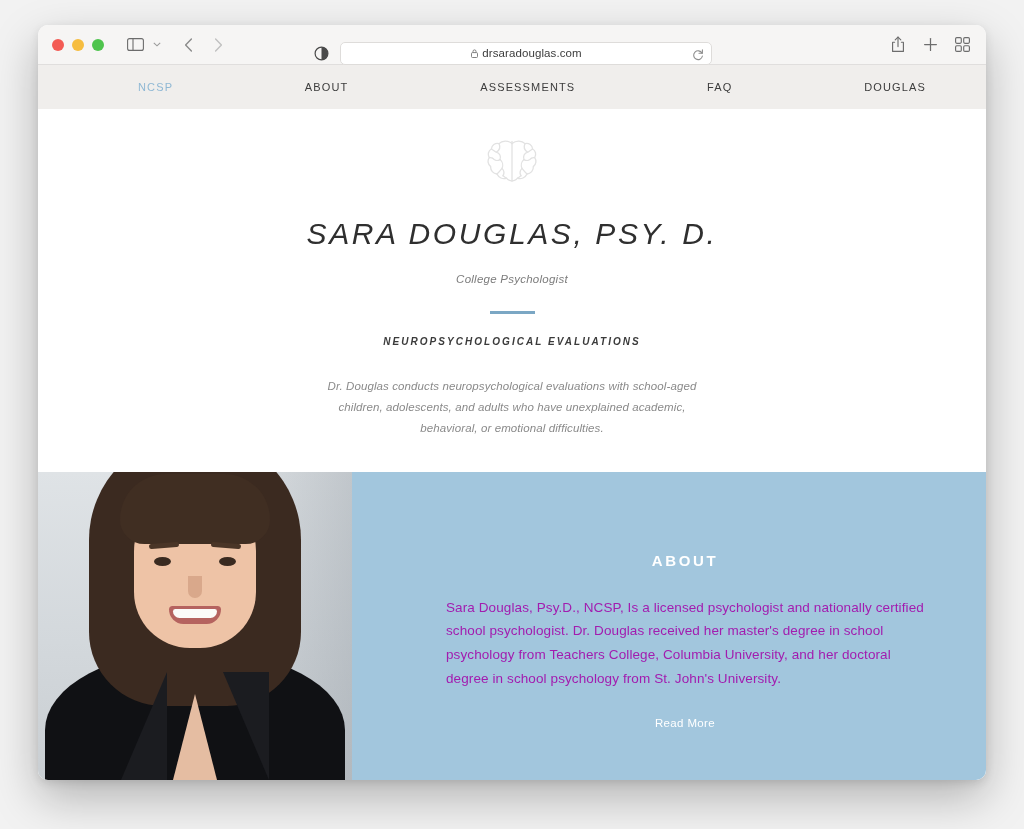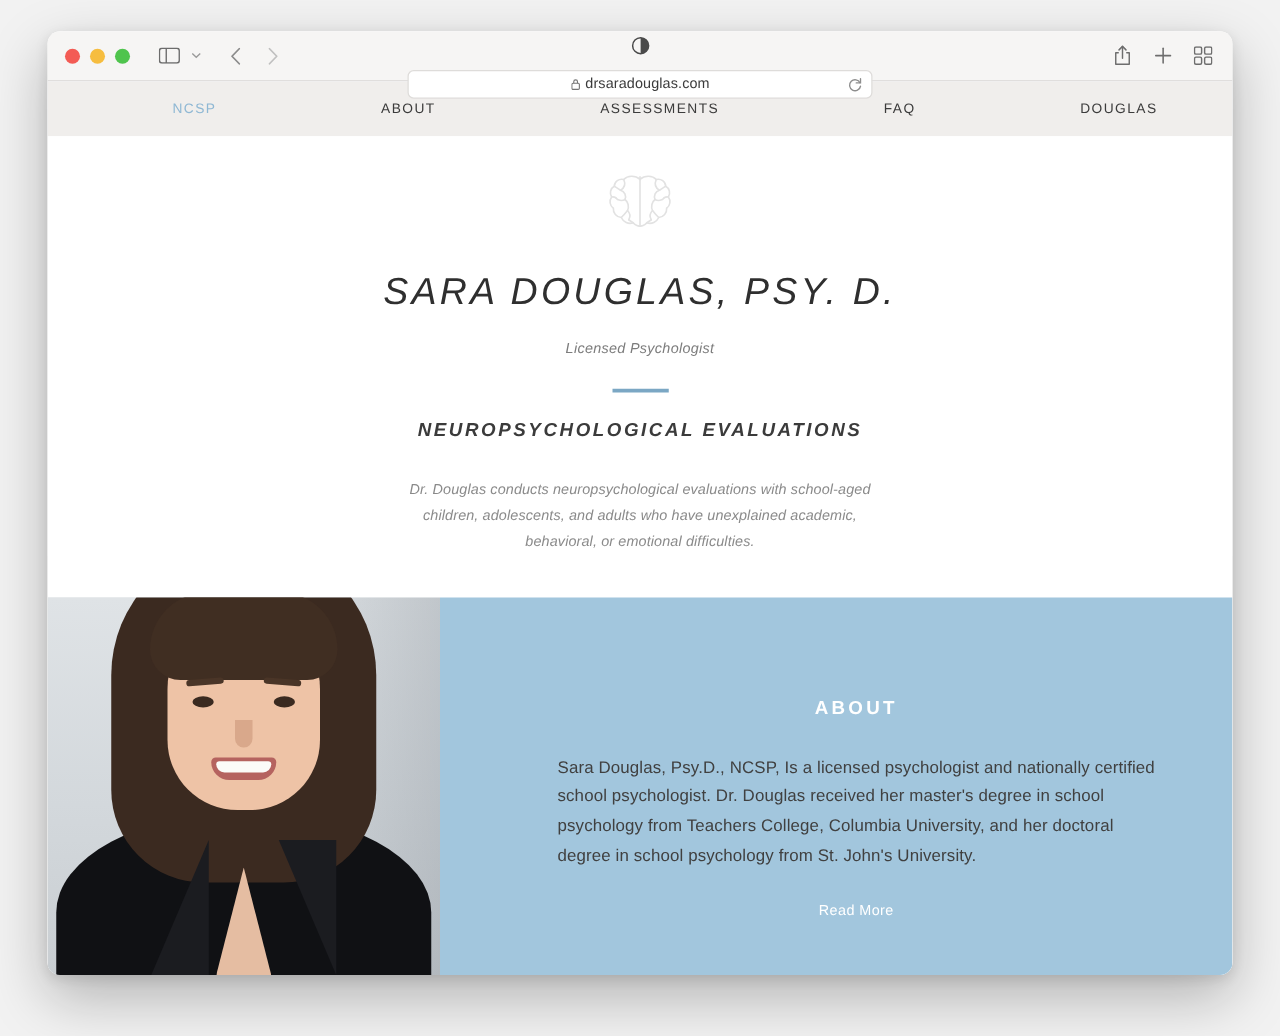--- a/index.html
+++ b/index.html
@@ -98,21 +98,20 @@
   .url-zone {
     position: absolute;
     left: 0; right: 0;
     top: 0;
     height: 56px;
     display: flex;
     align-items: center;
     justify-content: center;
     gap: 10px;
     pointer-events: none;
-    flex-direction: column;
   }
   .shield-icon {
     width: 18px; height: 18px;
     display: flex;
     align-items: center;
     justify-content: center;
     color: #4a4a4a;
     pointer-events: auto;
   }
   .url-bar {
@@ -231,21 +230,21 @@
     letter-spacing: 0.25px;
   }
   .hero-rule {
     width: 45px;
     height: 3px;
     background: #7ba7c4;
     margin: 22px auto 0;
   }
   .hero-heading {
     margin-top: 22px;
-    font-size: 15px;
+    font-size: 10px;
     font-weight: 700;
     letter-spacing: 2.05px;
     color: #3b3b3b;
   }
   .hero-body {
     margin: 29px auto 0;
     width: 370px;
     font-size: 11.5px;
     line-height: 1.82;
     color: #8a8a8a;
@@ -274,21 +273,21 @@
     font-size: 15px;
     font-weight: 700;
     letter-spacing: 2.6px;
     color: #ffffff;
     text-align: center;
     margin-bottom: 27px;
   }
   .about-text {
     font-size: 13.5px;
     line-height: 1.76;
-    color: #404040;
+    color: #a21caf;
     letter-spacing: 0.1px;
   }
   .read-more {
     display: block;
     text-align: center;
     font-size: 11.5px;
     color: #ffffff;
     letter-spacing: 0.35px;
     margin-top: 26px;
   }
@@ -567,21 +566,21 @@
           <path d="M5.3 20.6 C7 20.4 8 20.8 8.6 21.2"></path>
           <path d="M50.7 20.6 C49 20.4 48 20.8 47.4 21.2"></path>
           <path d="M22.5 41.2 C21.4 40.4 20 39.6 19 38.8"></path>
           <path d="M33.5 41.2 C34.6 40.4 36 39.6 37 38.8"></path>
         </svg>
       </div>
 
       <h1 class="hero-title">SARA DOUGLAS, PSY. D.</h1>
 
       <div class="hero-sub">
-        <div>Licensed Psychologist</div>
+        <div>College Psychologist</div>
       </div>
 
       <div class="hero-rule"></div>
 
       <h2 class="hero-heading">NEUROPSYCHOLOGICAL EVALUATIONS</h2>
 
       <p class="hero-body">Dr. Douglas conducts neuropsychological evaluations with school-aged children, adolescents, and adults who have unexplained academic, behavioral, or emotional difficulties.</p>
     </section>
 
     <section class="about-section">

